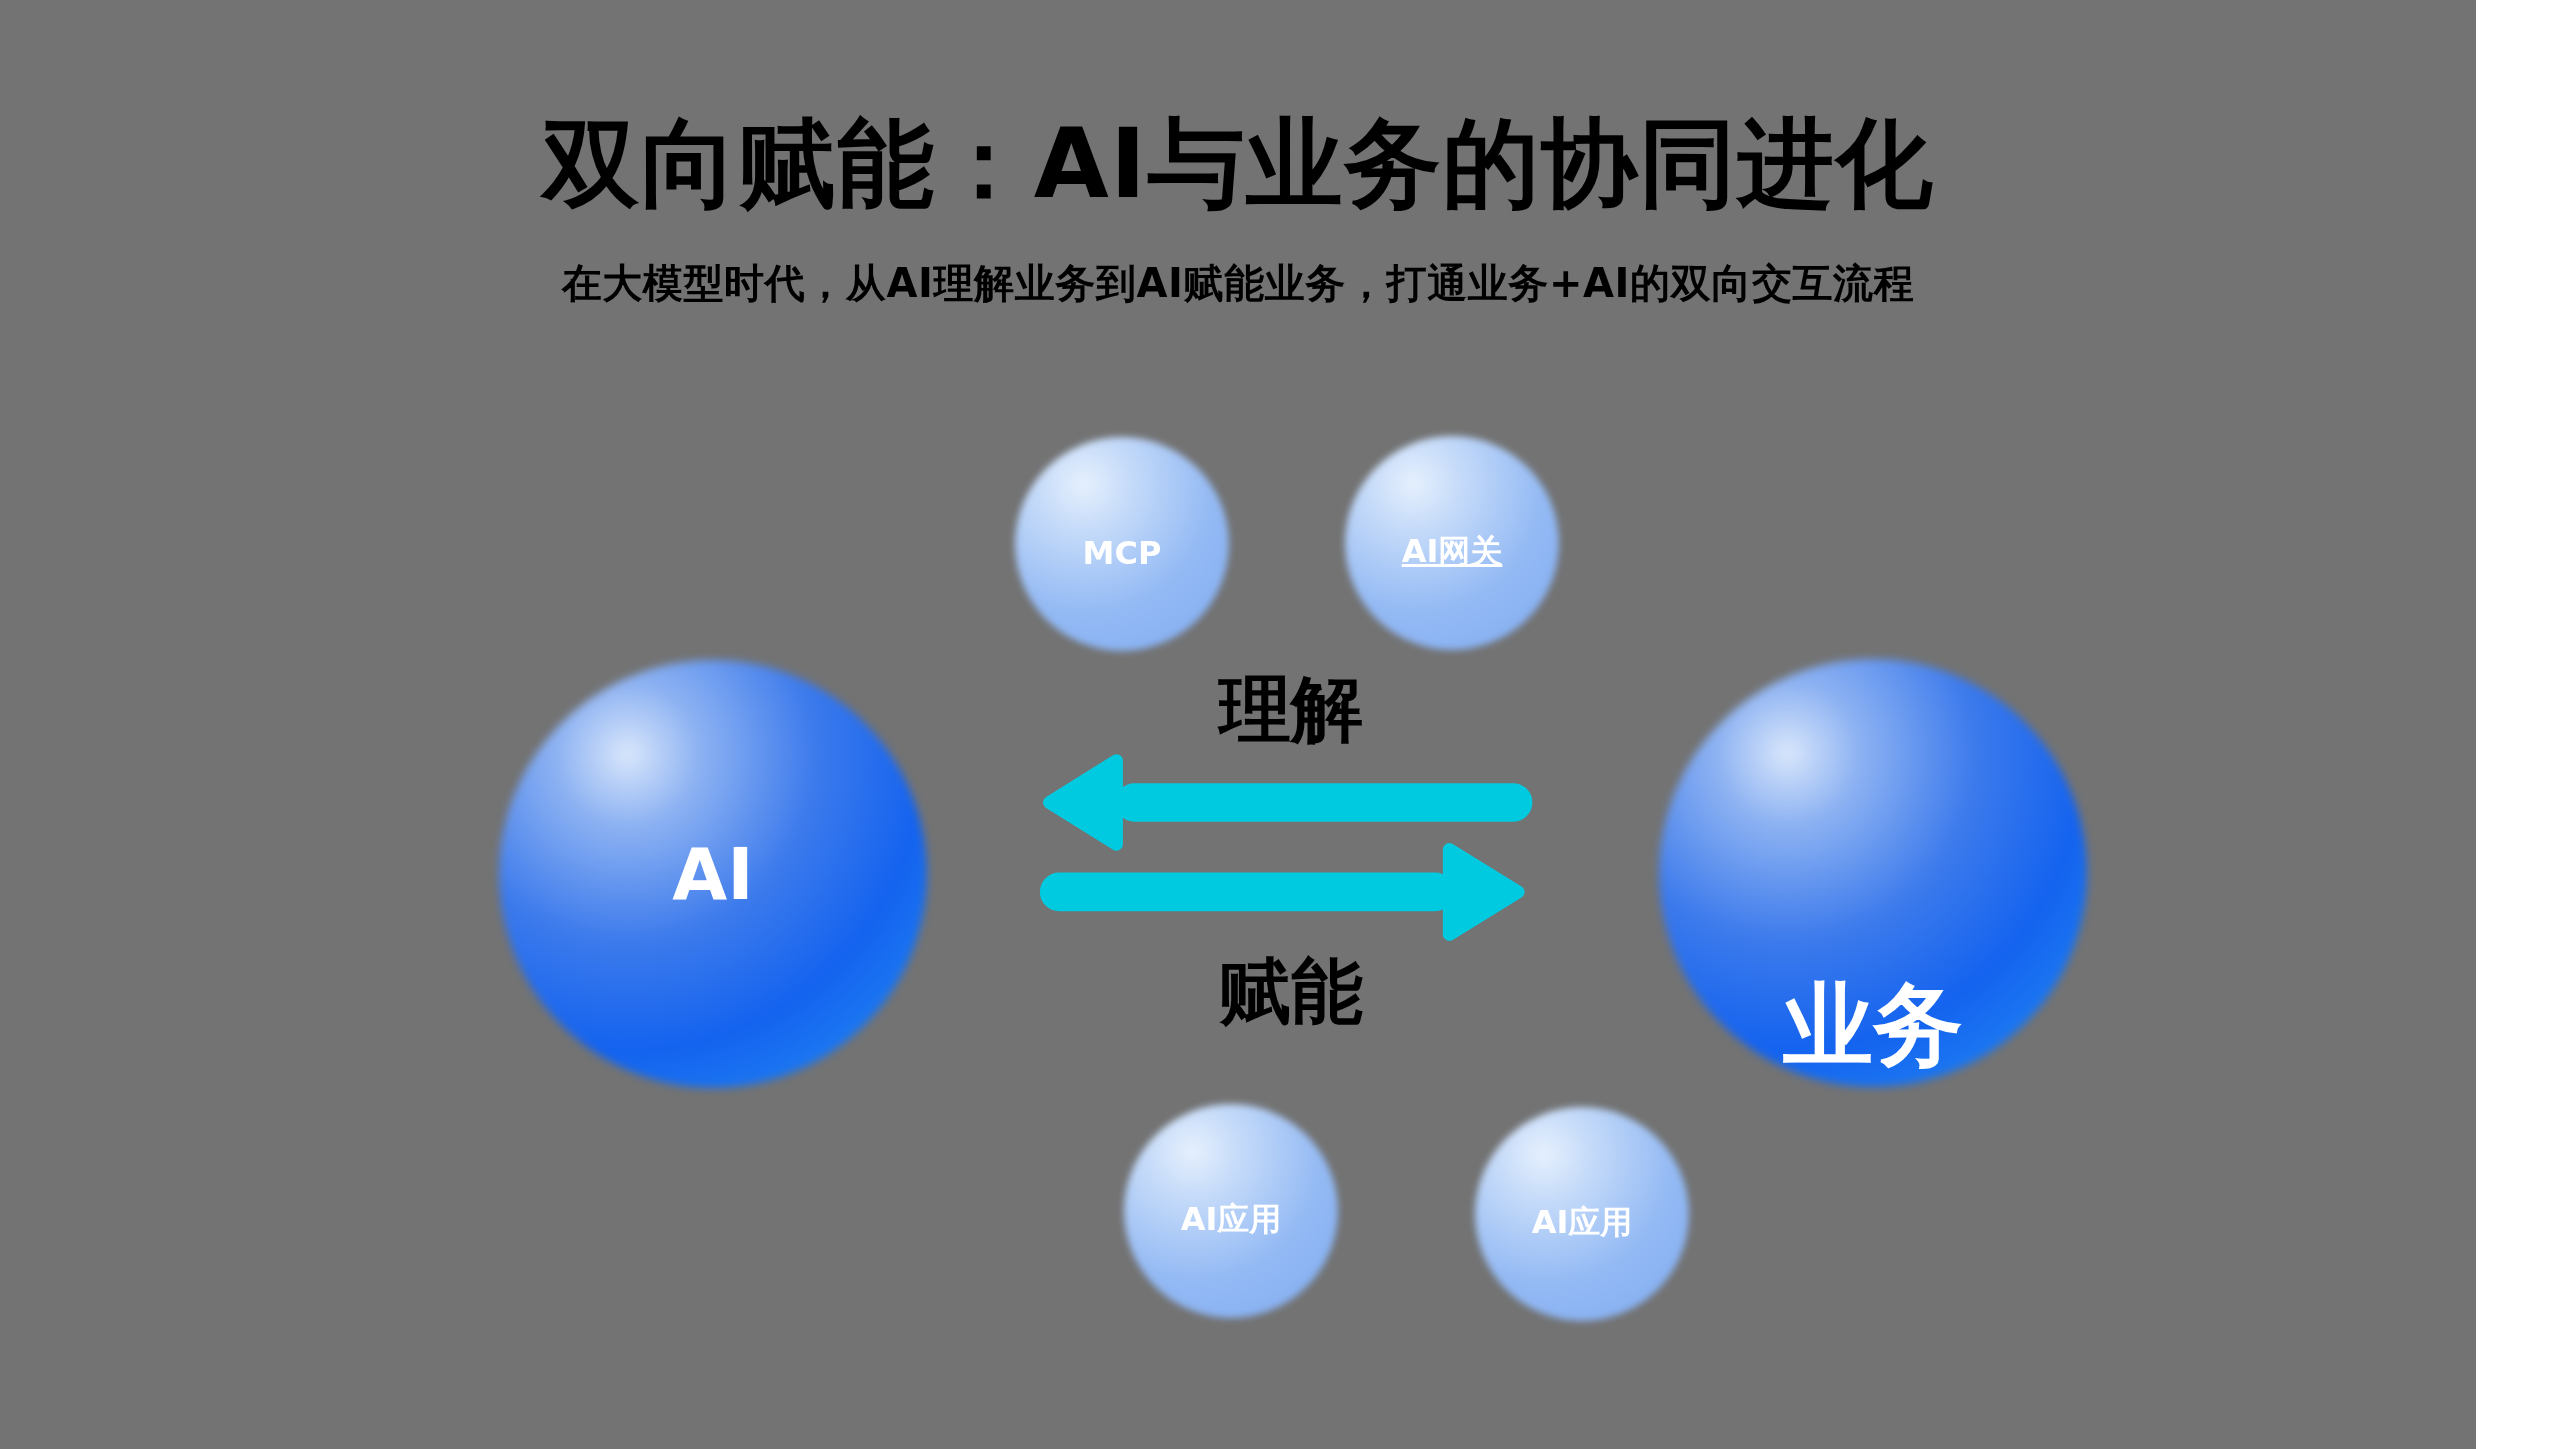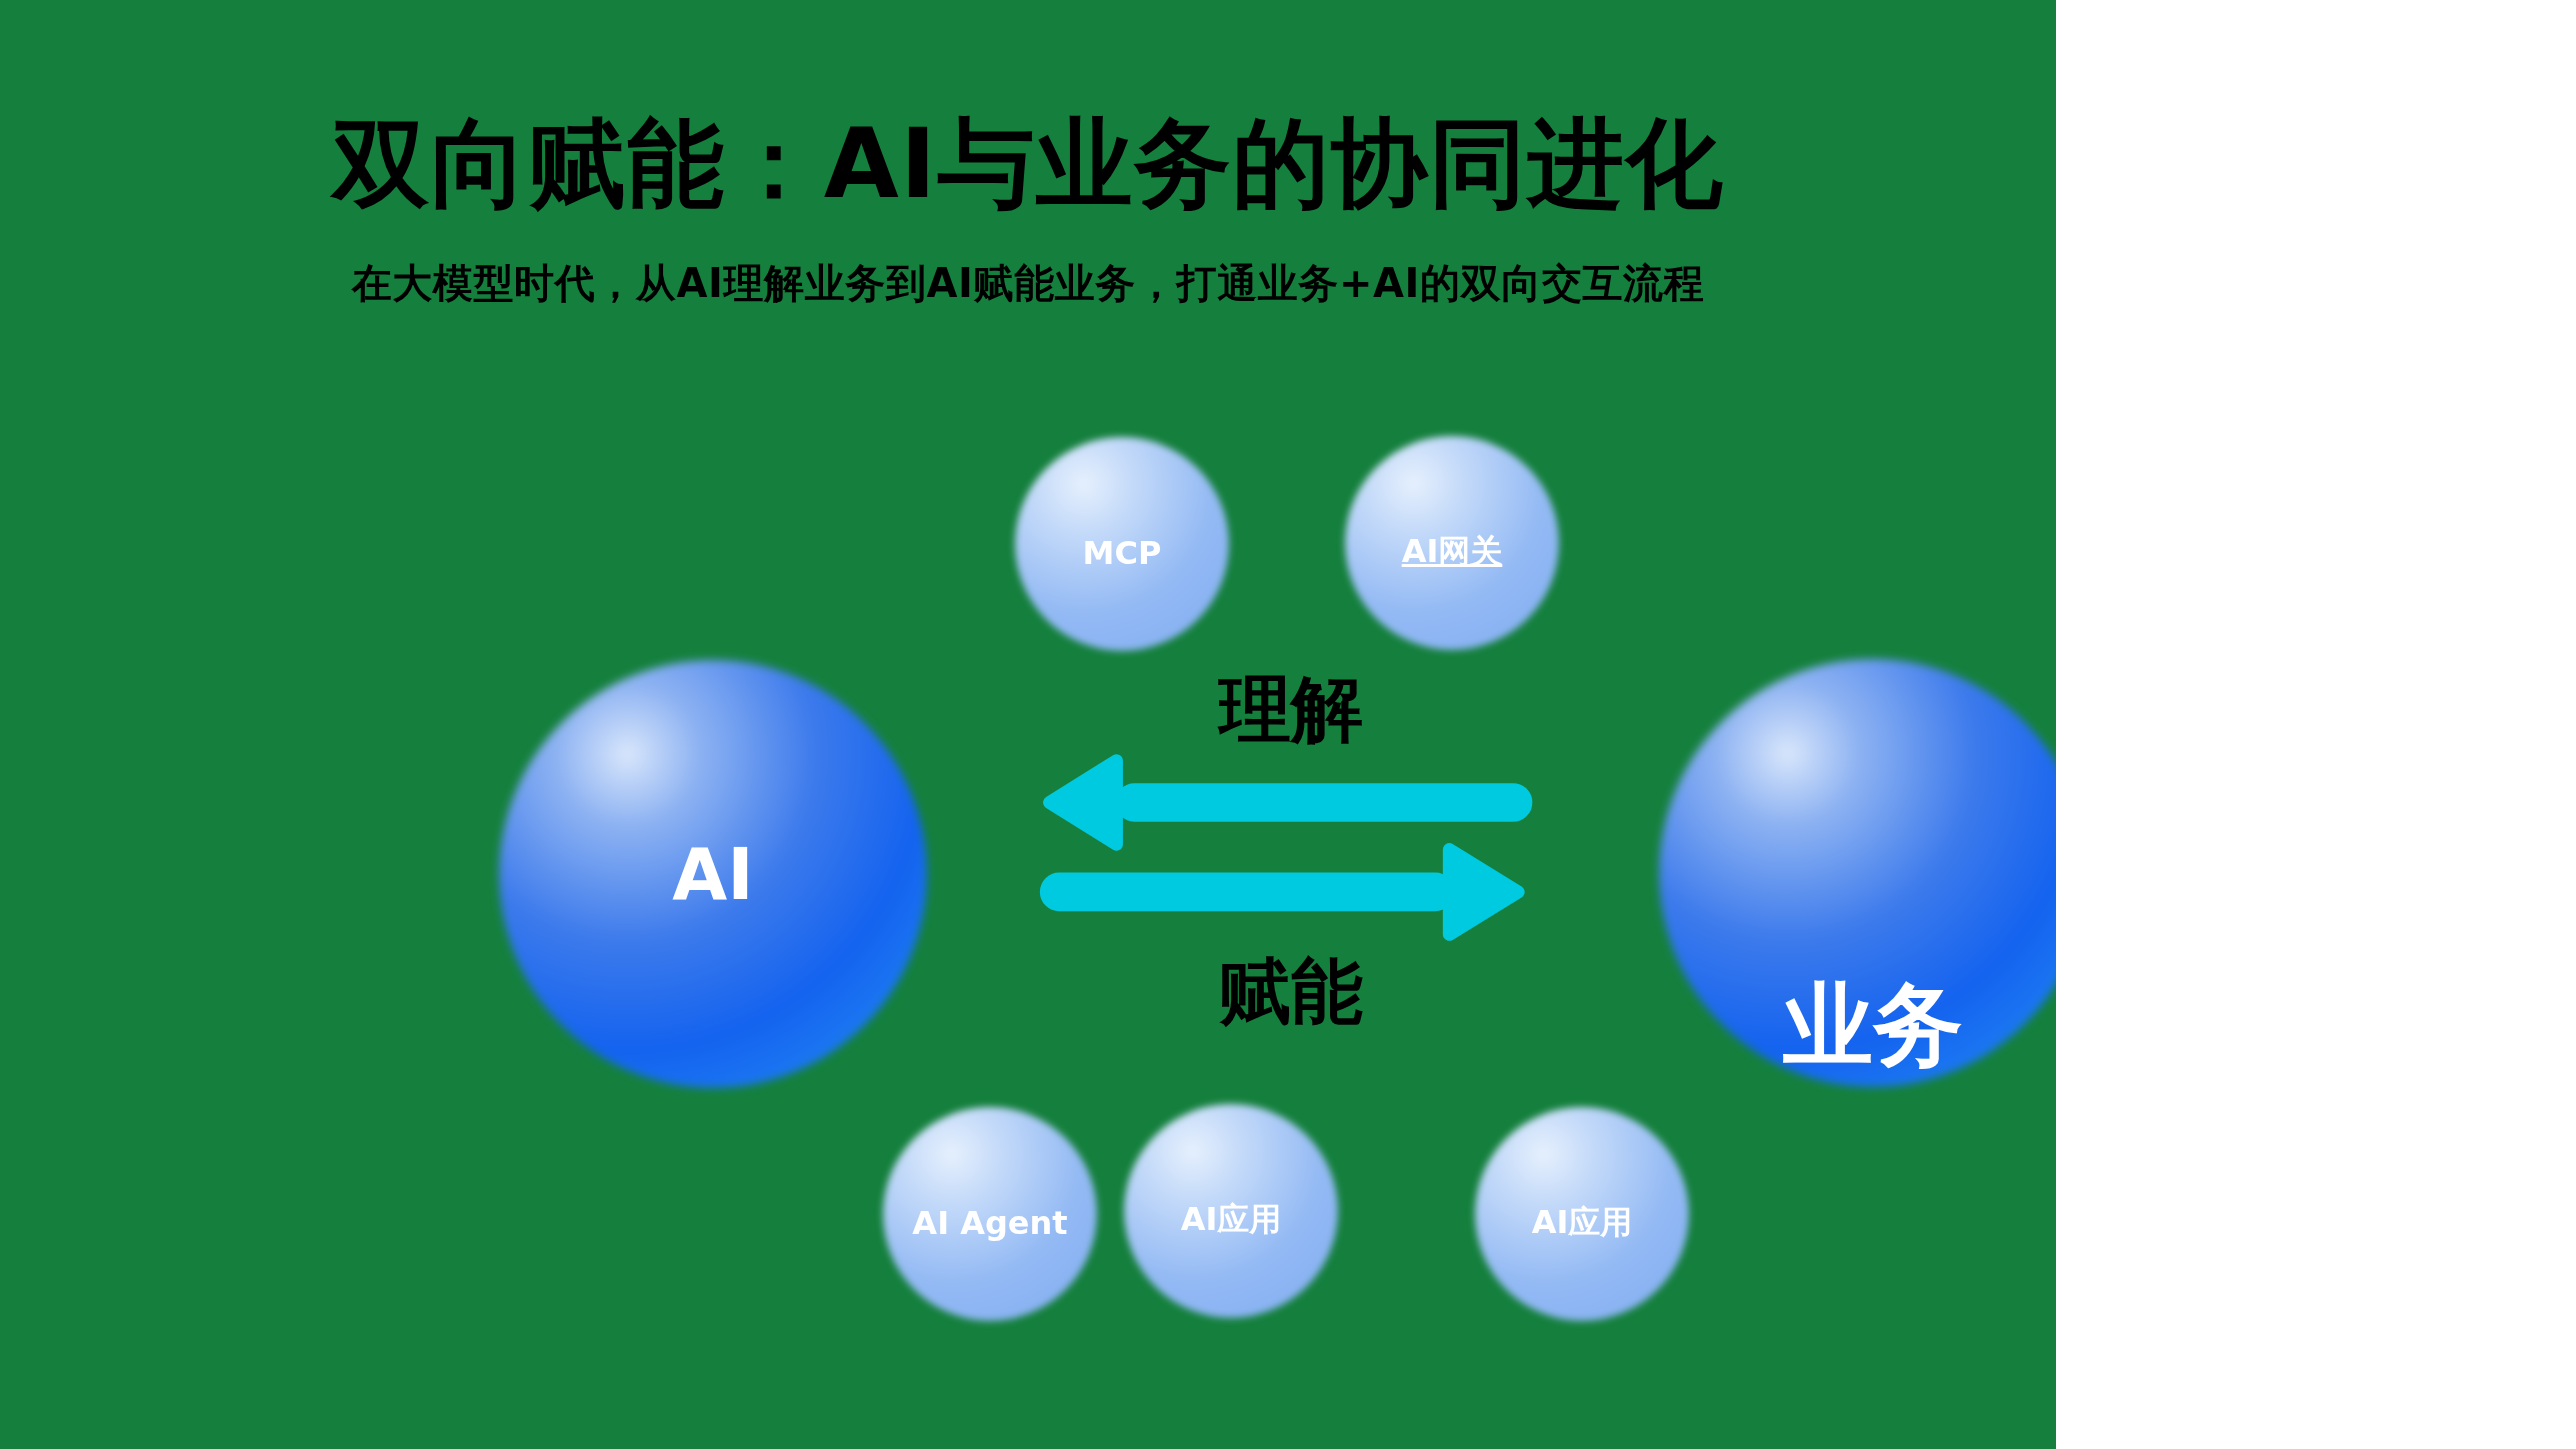--- a/index.html
+++ b/index.html
@@ -1,17 +1,17 @@
 <!DOCTYPE html>
 <html style="font-size:10.3px"><head>
 <meta charset="utf-8">
 <style>
   html,body { margin:0; padding:0; background:#ffffff; }
   .canvas {
-    position:relative; width:2056px; height:1449px; overflow:hidden; background:#15803d;
+    position:relative; width:2476px; height:1449px; overflow:hidden; background:#737373;
     font-family:"DejaVu Sans","Liberation Sans",sans-serif; color:#000;
   }
 
   
   .title {
     position:absolute; left:0; right:0; top:111px; text-align:center;
     font-size:97px; font-weight:900; letter-spacing:1.3px; line-height:1.1; color:#000;
   }
   .subtitle {
     position:absolute; left:0; right:0; top:256px; text-align:center;
@@ -90,23 +90,20 @@
         <path d="M134,32 L30,97 L134,162 Z"></path>
       </g>
 
       <g>
         <rect x="25" y="216" width="624" height="40" rx="20"></rect>
         <path d="M651,170 L758,236 L651,302 Z"></path>
       </g>
     </g>
   </svg>
 
-  <div class="bubble small" id="sat-agent">
-    <span>AI Agent</span>
-  </div>
   <div class="bubble small" id="sat-app">
     <span>AI应用</span>
   </div>
   <div class="bubble small" id="sat-workflow">
     <span>AI应用</span>
   </div>
 
 </div>
 
 

